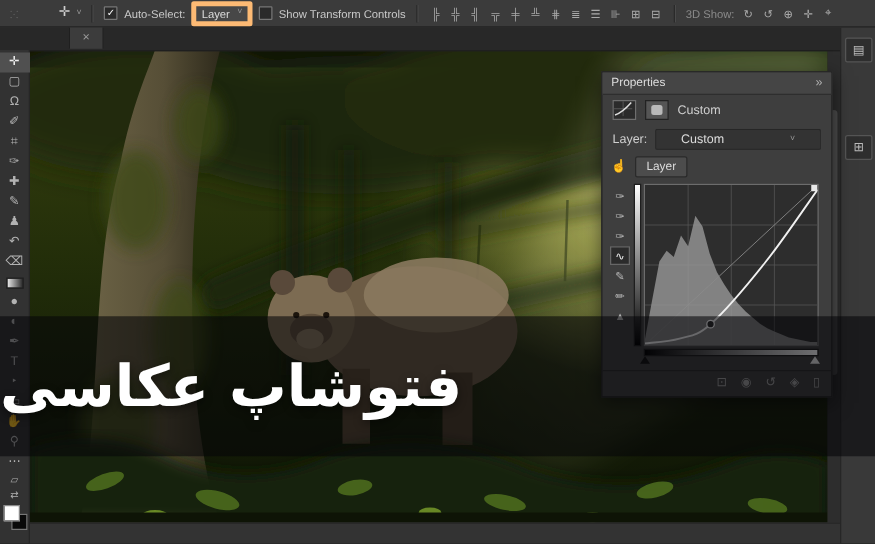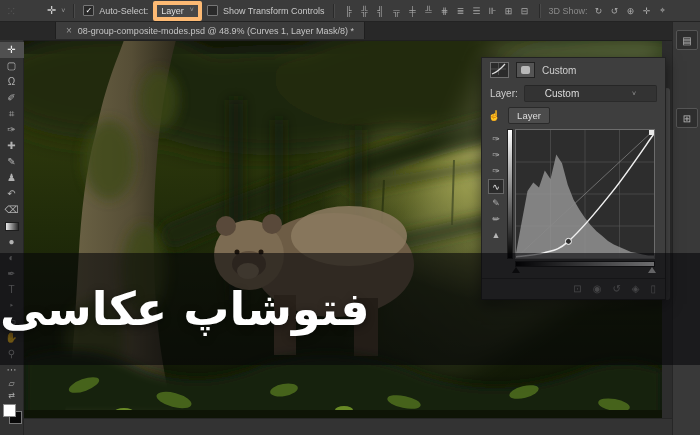--- a/index.html
+++ b/index.html
@@ -138,21 +138,20 @@
         <span class="mini dim">↺</span>
         <span class="mini dim">⊕</span>
         <span class="mini dim">✛</span>
         <span class="mini dim">⌖</span>
       </span>
   </div>
 
   <div class="tab-bar">
     <div class="tab">
       <span class="x">×</span>
-      <span>08-group-composite-modes.psd @ 48.9% (Curves 1, Layer Mask/8) *</span>
     </div>
   </div>
 
   <div class="toolbar">
     <span>
         <span class="tool selected">
           <span>✛</span>
         </span>
         <span class="tool">
           <span>▢</span>
@@ -327,20 +326,24 @@
     <div class="scroll-thumb"></div>
   </div>
   <div class="right-dock" id="dock">
       <div class="dock-icon">▤</div>
       <div class="dock-icon second">⊞</div>
     </div>
 
   <div class="status-bar"></div>
 
   <div class="props">
+    <div class="props-header">
+      <span>Properties</span>
+      <span class="collapse">»</span>
+    </div>
     <div class="adj-row">
       <span class="curve-thumb">
         <svg width="15" height="12" viewBox="0 0 15 12">
           <line x1="0" y1="6" x2="15" y2="6" stroke="#666" stroke-width="0.6"></line>
           <line x1="7.5" y1="0" x2="7.5" y2="12" stroke="#666" stroke-width="0.6"></line>
           <path d="M1,11 Q7,9 14,1" stroke="#ddd" stroke-width="1.2" fill="none"></path>
         </svg>
       </span>
       <span class="mask-thumb">
           <i></i>

